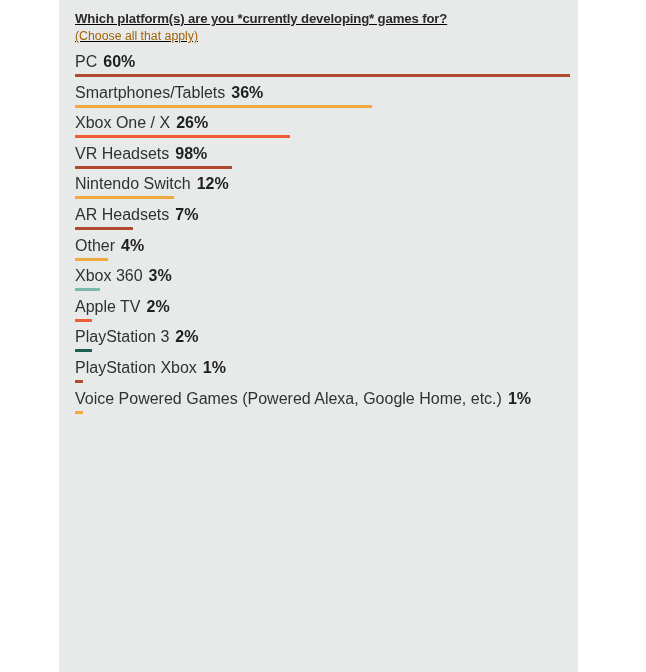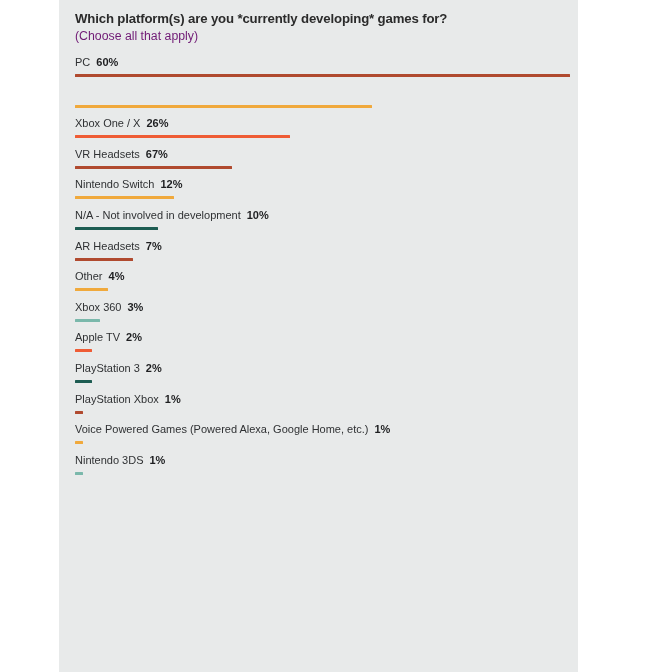--- a/index.html
+++ b/index.html
@@ -25,50 +25,51 @@
     box-sizing: border-box;
     overflow: hidden;
   }
   #panel-inner {
     position: absolute;
     left: 0;
     top: 0;
     width: 519px;
     padding: 11px 4px 0 16px;
     box-sizing: border-box;
+    text-decoration: underline;
   }
   .chart-title {
     font-size: 13.2px;
     font-weight: bold;
     color: #2b2b2b;
     letter-spacing: -0.15px;
     line-height: 16px;
     margin: 0 0 1px 0;
     white-space: nowrap;
   }
   .chart-subtitle {
     font-size: 12.3px;
     font-weight: normal;
-    color: #701a75;
+    color: #a16207;
     line-height: 16px;
     margin: 0 0 11px 0;
     white-space: nowrap;
   }
   .rows {
     position: relative;
   }
   .row {
     position: relative;
     height: 30.6px;
   }
   .row-label {
     position: absolute;
     left: 0;
     top: 0;
-    font-size: 11px;
+    font-size: 16px;
     color: #2f3133;
     white-space: nowrap;
     line-height: 14px;
   }
   .row-label .cat {
     font-weight: normal;
   }
   .row-label .val {
     font-weight: bold;
     color: #1e1f21;
@@ -94,46 +95,41 @@
     <div class="chart-title">Which platform(s) are you *currently developing* games for?</div>
     <div class="chart-subtitle">(Choose all that apply)</div>
     <div class="rows" id="rows">
         <div class="row">
           <div class="row-label"><span class="cat">PC</span><span class="val">60%</span></div>
           <div class="bar-track">
             <div class="bar" style="width: 495px; background: rgb(176, 74, 47);"></div>
           </div>
         </div>
         <div class="row">
+          <div class="row-label"><span class="cat">Smartphones/Tablets</span><span class="val">36%</span></div>
           <div class="bar-track">
             <div class="bar" style="width: 297px; background: rgb(240, 169, 60);"></div>
           </div>
         </div>
         <div class="row">
           <div class="row-label"><span class="cat">Xbox One / X</span><span class="val">26%</span></div>
           <div class="bar-track">
             <div class="bar" style="width: 214.5px; background: rgb(239, 92, 53);"></div>
           </div>
         </div>
         <div class="row">
-          <div class="row-label"><span class="cat">VR Headsets</span><span class="val">67%</span></div>
+          <div class="row-label"><span class="cat">VR Headsets</span><span class="val">98%</span></div>
           <div class="bar-track">
             <div class="bar" style="width: 156.75px; background: rgb(176, 74, 47);"></div>
           </div>
         </div>
         <div class="row">
           <div class="row-label"><span class="cat">Nintendo Switch</span><span class="val">12%</span></div>
           <div class="bar-track">
             <div class="bar" style="width: 99px; background: rgb(240, 169, 60);"></div>
-          </div>
-        </div>
-        <div class="row">
-          <div class="row-label"><span class="cat">N/A - Not involved in development</span><span class="val">10%</span></div>
-          <div class="bar-track">
-            <div class="bar" style="width: 82.5px; background: rgb(29, 92, 82);"></div>
           </div>
         </div>
         <div class="row">
           <div class="row-label"><span class="cat">AR Headsets</span><span class="val">7%</span></div>
           <div class="bar-track">
             <div class="bar" style="width: 57.75px; background: rgb(176, 74, 47);"></div>
           </div>
         </div>
         <div class="row">
           <div class="row-label"><span class="cat">Other</span><span class="val">4%</span></div>
@@ -164,21 +160,15 @@
           <div class="bar-track">
             <div class="bar" style="width: 8.25px; background: rgb(176, 74, 47);"></div>
           </div>
         </div>
         <div class="row">
           <div class="row-label"><span class="cat">Voice Powered Games (Powered Alexa, Google Home, etc.)</span><span class="val">1%</span></div>
           <div class="bar-track">
             <div class="bar" style="width: 8.25px; background: rgb(240, 169, 60);"></div>
           </div>
         </div>
-        <div class="row">
-          <div class="row-label"><span class="cat">Nintendo 3DS</span><span class="val">1%</span></div>
-          <div class="bar-track">
-            <div class="bar" style="width: 8.25px; background: rgb(122, 184, 171);"></div>
-          </div>
-        </div>
       </div>
   </div>
 </div>
 
 </body></html>

